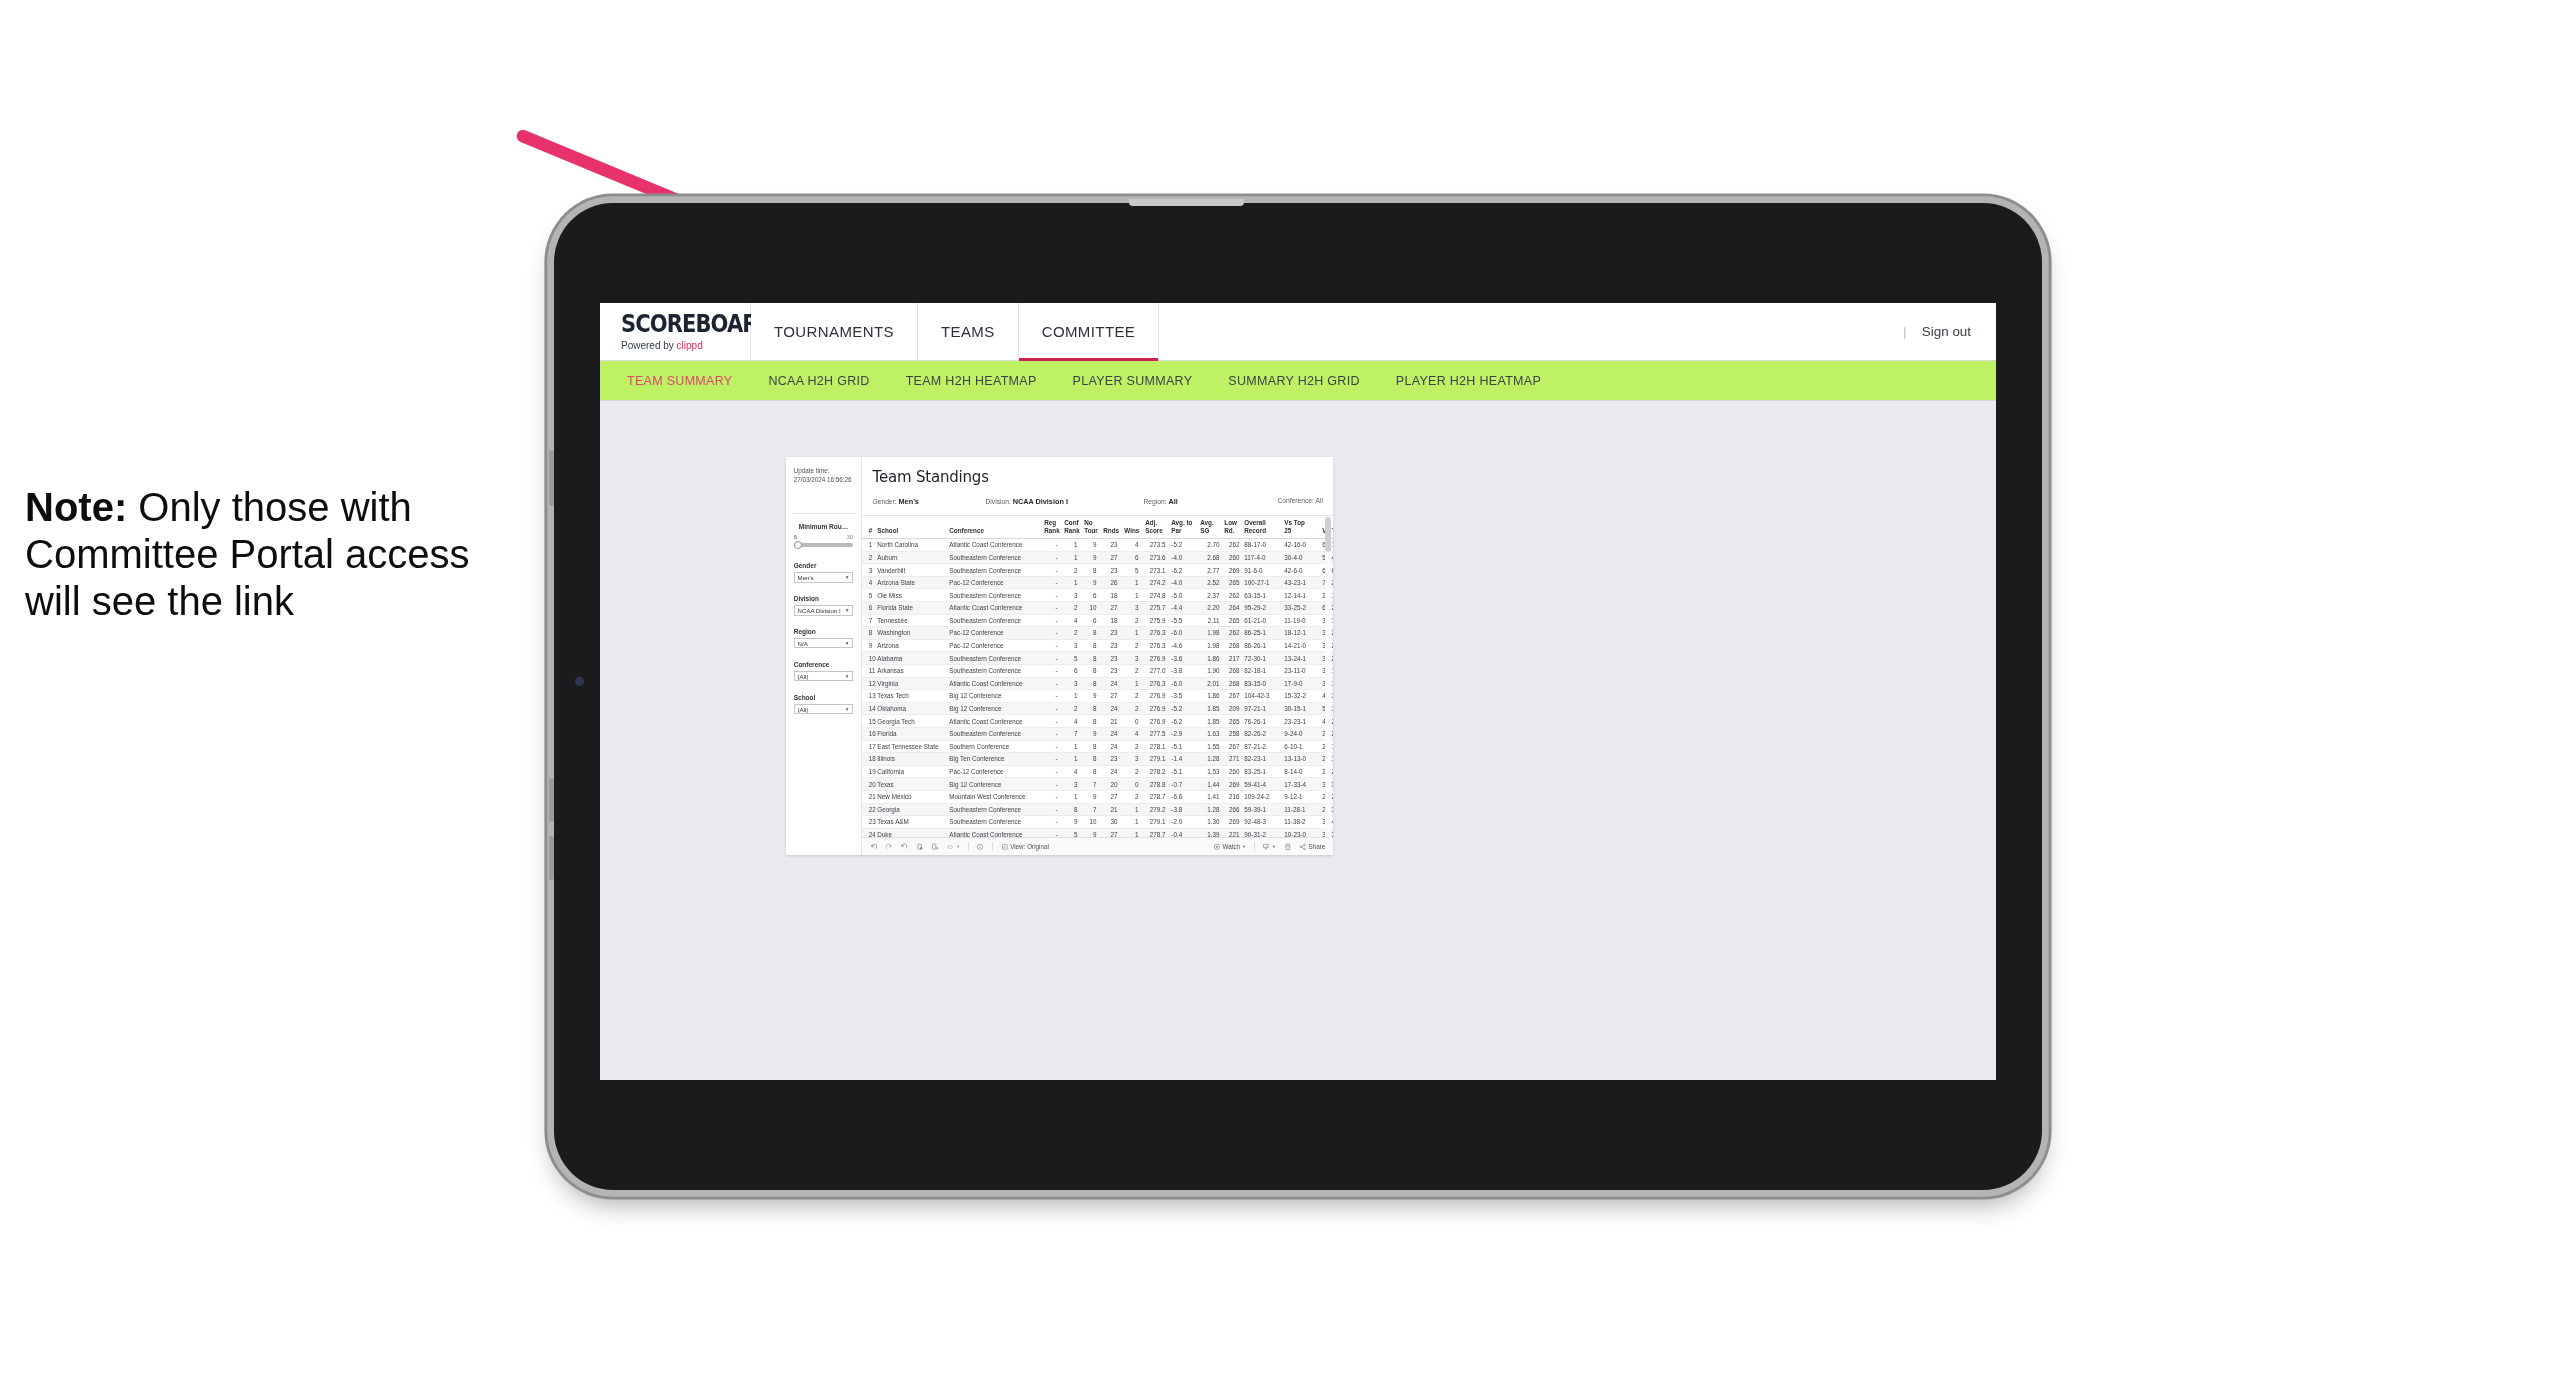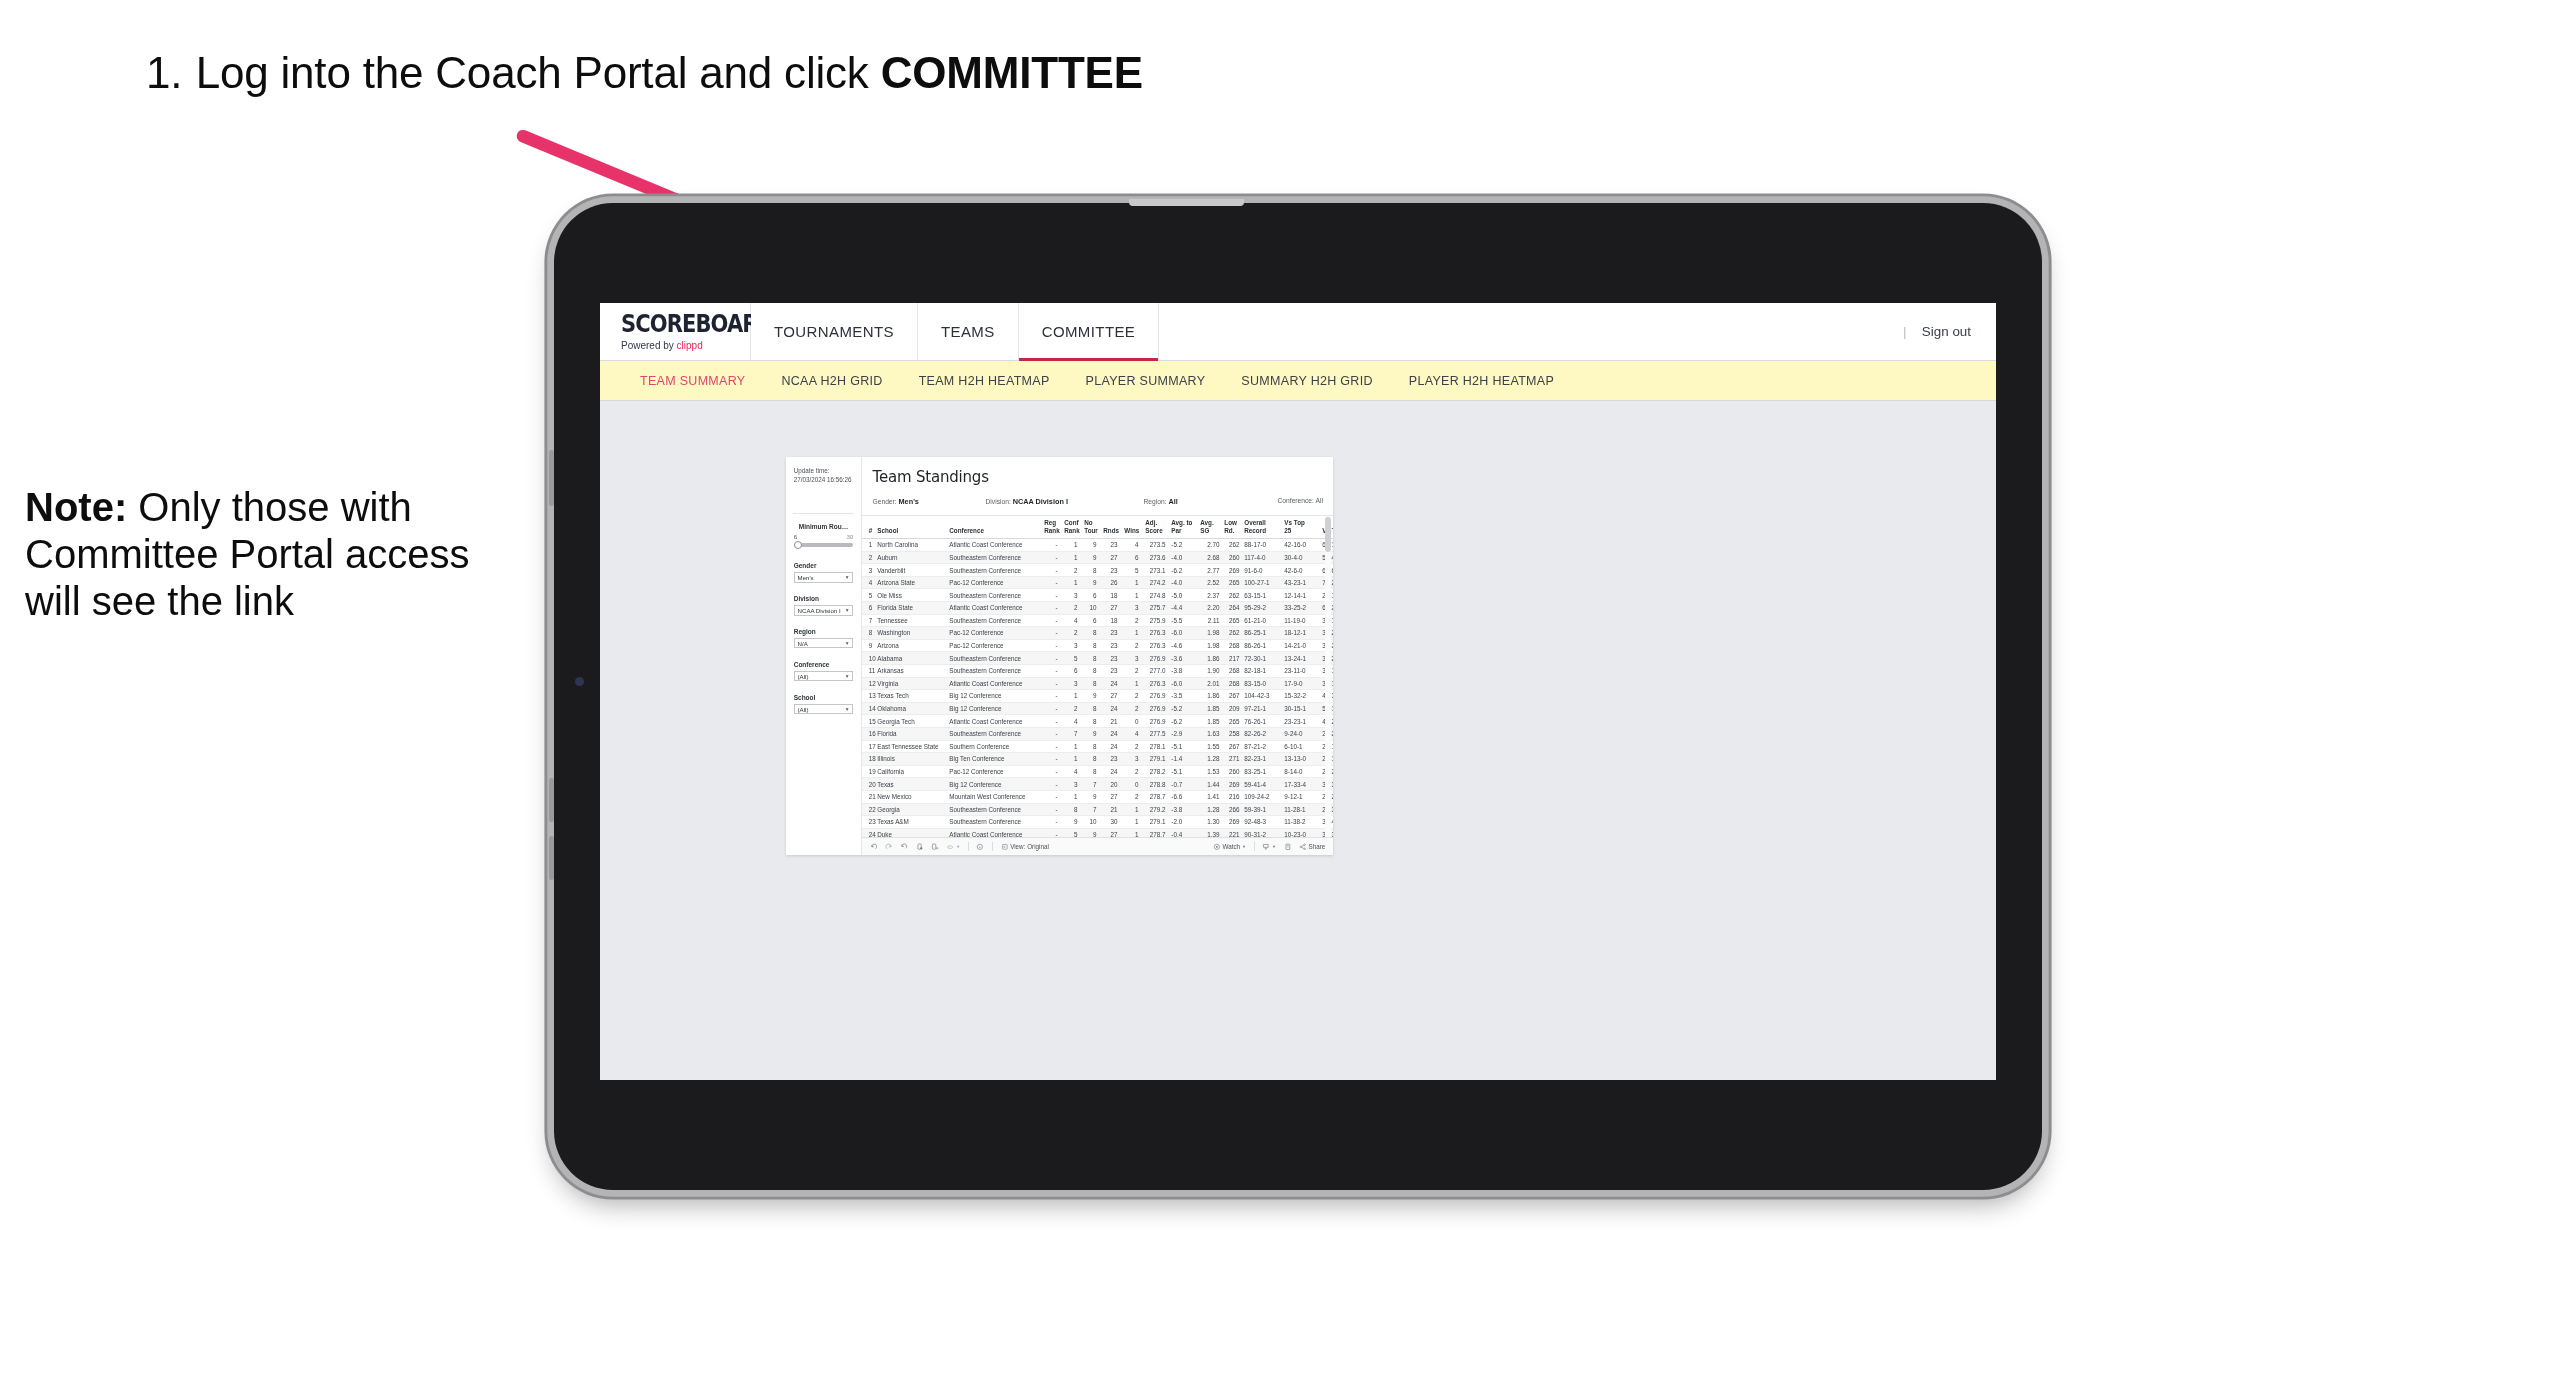--- a/index.html
+++ b/index.html
@@ -80,22 +80,22 @@
     height: 2.9px; background: #c9244d;
   }
   #header-spacer { flex: 1; }
   #signout-wrap { display: flex; align-items: center; padding-right: 25px;
                   font-size: 13.4px; color: #3a4049; gap: 15.3px; }
   #signout-div { color: #b9bcc2; }
   #signout-link { cursor: pointer; }
 
   
   #sub-nav {
-    height: 40px; background: #fef9c3; display: flex; align-items: center;
-    border-bottom: 1px solid #d7d8dc; padding-left: 22px;
+    height: 40px; background: #bef264; display: flex; align-items: center;
+    border-bottom: 1px solid #d7d8dc; padding-left: 9px;
   }
   .sub-tab { font-size: 12.5px; letter-spacing: 0.3px; color: #3c414a;
              padding: 0 18px; cursor: pointer; }
   .sub-tab.active { color: #e0446f; }
 
   
   #viz-area { position: relative; height: 679px; background: #e9eaed; }
   #viz-card {
     position: absolute; left: 186px; top: 56px; width: 547px; height: 398px;
     background: #ffffff; box-shadow: 0 1px 2.9px rgba(0,0,0,.14);
@@ -183,23 +183,20 @@
   #viz-toolbar .ti { display: flex; align-items: center; gap: 1.9px; cursor: pointer; }
   #viz-toolbar .sep { width: 1px; height: 9.6px; background: #dcdde0; }
   #viz-toolbar .sp { flex: 1; }
   svg.ic { display: block; }
 </style>
 </head>
 <body>
 
 <div id="slide">
 
-  <div id="slide-title">
-    <span class="num">1.</span><span>Log into the Coach Portal and click </span><span class="strong">COMMITTEE</span>
-  </div>
 
   <div id="note-block">
     <span class="note-label">Note:</span><span> Only those with Committee Portal access will see the link</span>
   </div>
 
   <svg id="arrow-annotation" viewBox="0 0 600 290">
     <line x1="25" y1="22" x2="430" y2="190" stroke="#e8336a" stroke-width="13" stroke-linecap="round"></line>
     <polygon points="405,146 470,208 374,206" fill="#e8336a"></polygon>
   </svg>
 

